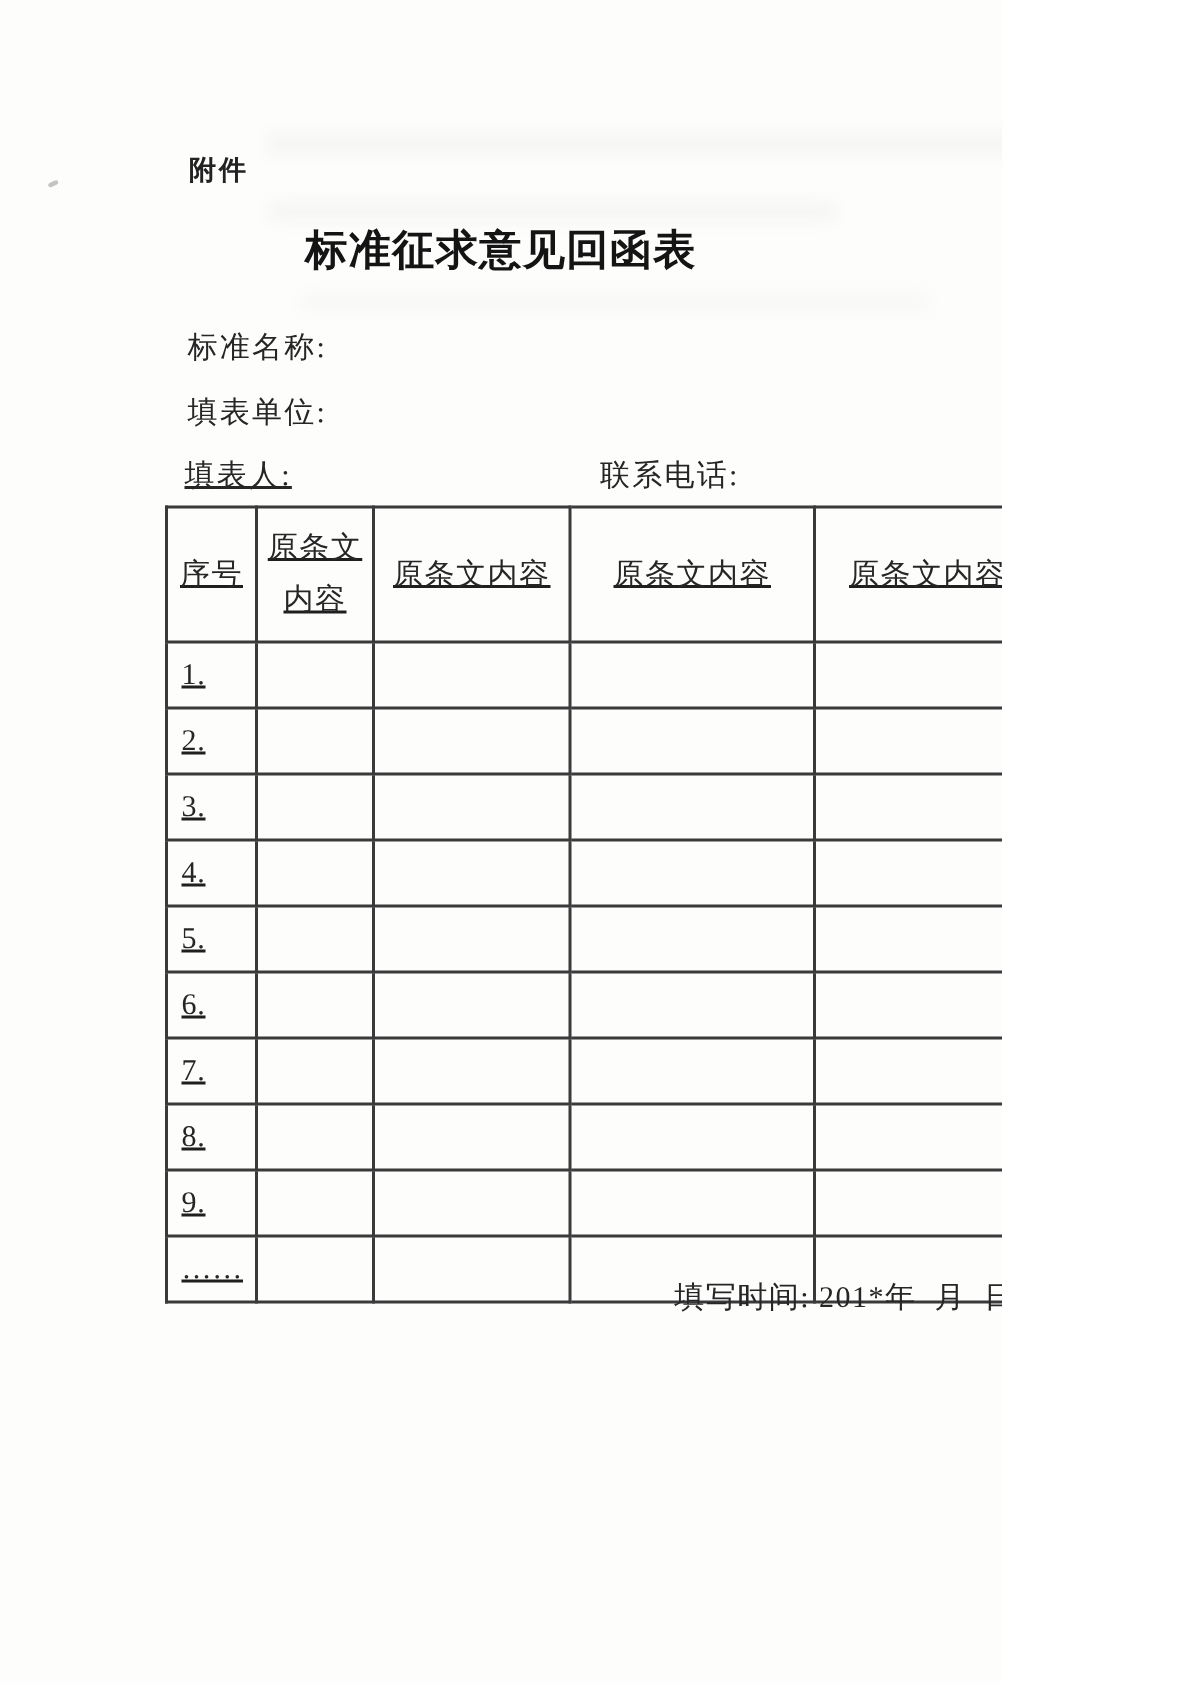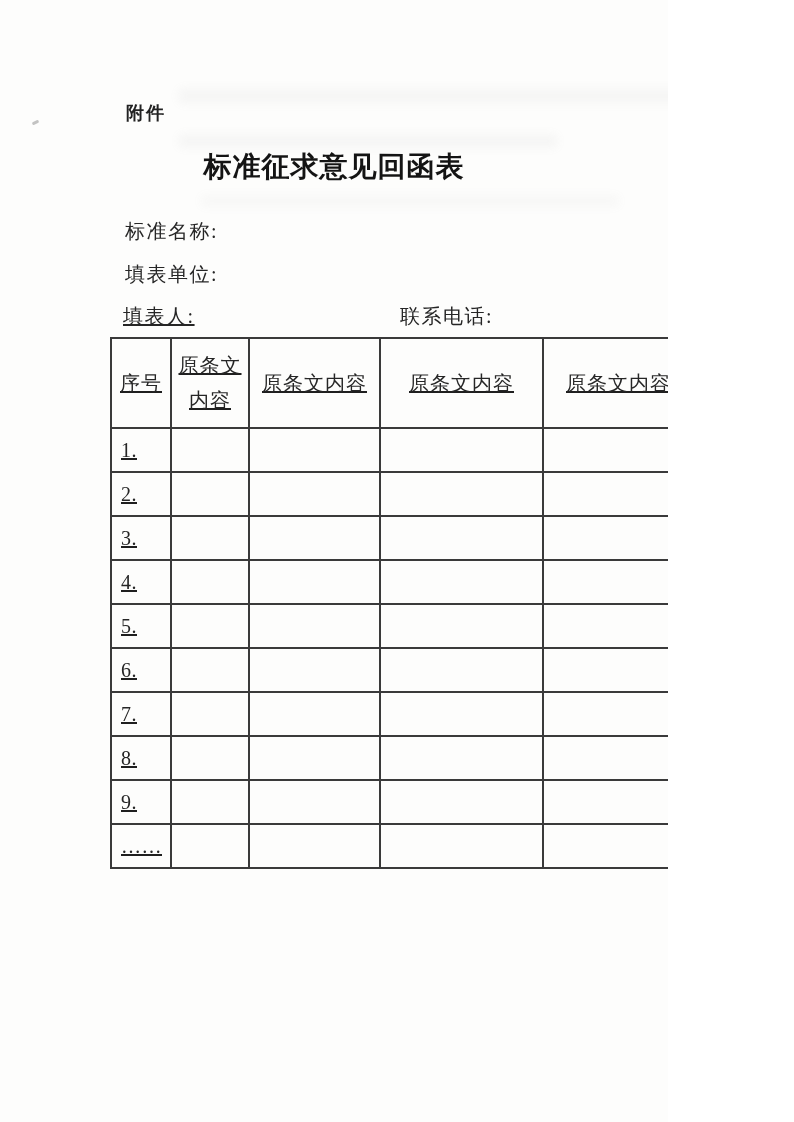--- a/index.html
+++ b/index.html
@@ -223,14 +223,15 @@
       <tr>
         <td class="row-num">……</td>
         <td></td>
         <td></td>
         <td></td>
         <td></td>
       </tr>
     </tbody>
   </table>
 
+  <div class="footer-line">填写时间: 201*年  月  日</div>
 
 </div>
 
 </body></html>

